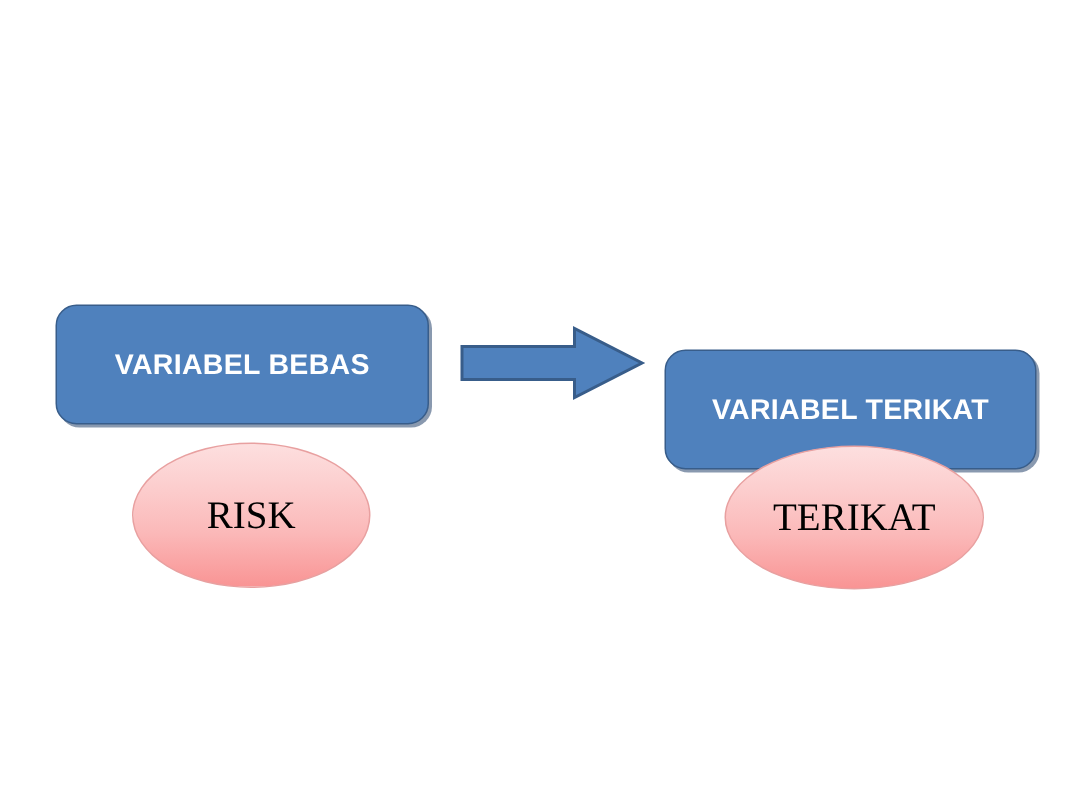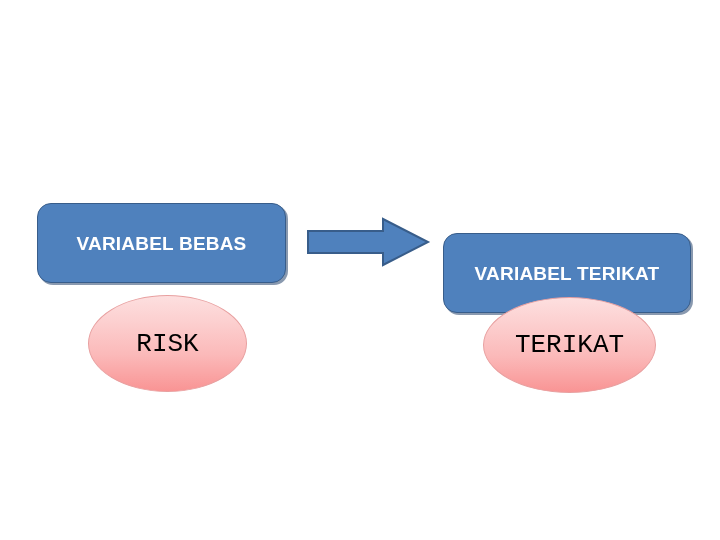--- a/index.html
+++ b/index.html
@@ -63,21 +63,21 @@
     display: flex;
     align-items: center;
     justify-content: center;
   }
   .pill-label {
     color: #000000;
     font-weight: normal;
     font-size: 26px;
     line-height: 1;
     white-space: nowrap;
-    font-family: Liberation Mono, monospace;
+    font-family: Liberation Serif, serif;
   }
 
   #ellipse-risk   { left: 88px;  top: 295px; width: 159px; height: 97px; }
   #ellipse-effect { left: 483px; top: 297px; width: 173px; height: 96px; }
 </style>
 </head>
 <body>
 
 <div id="canvas">
 

